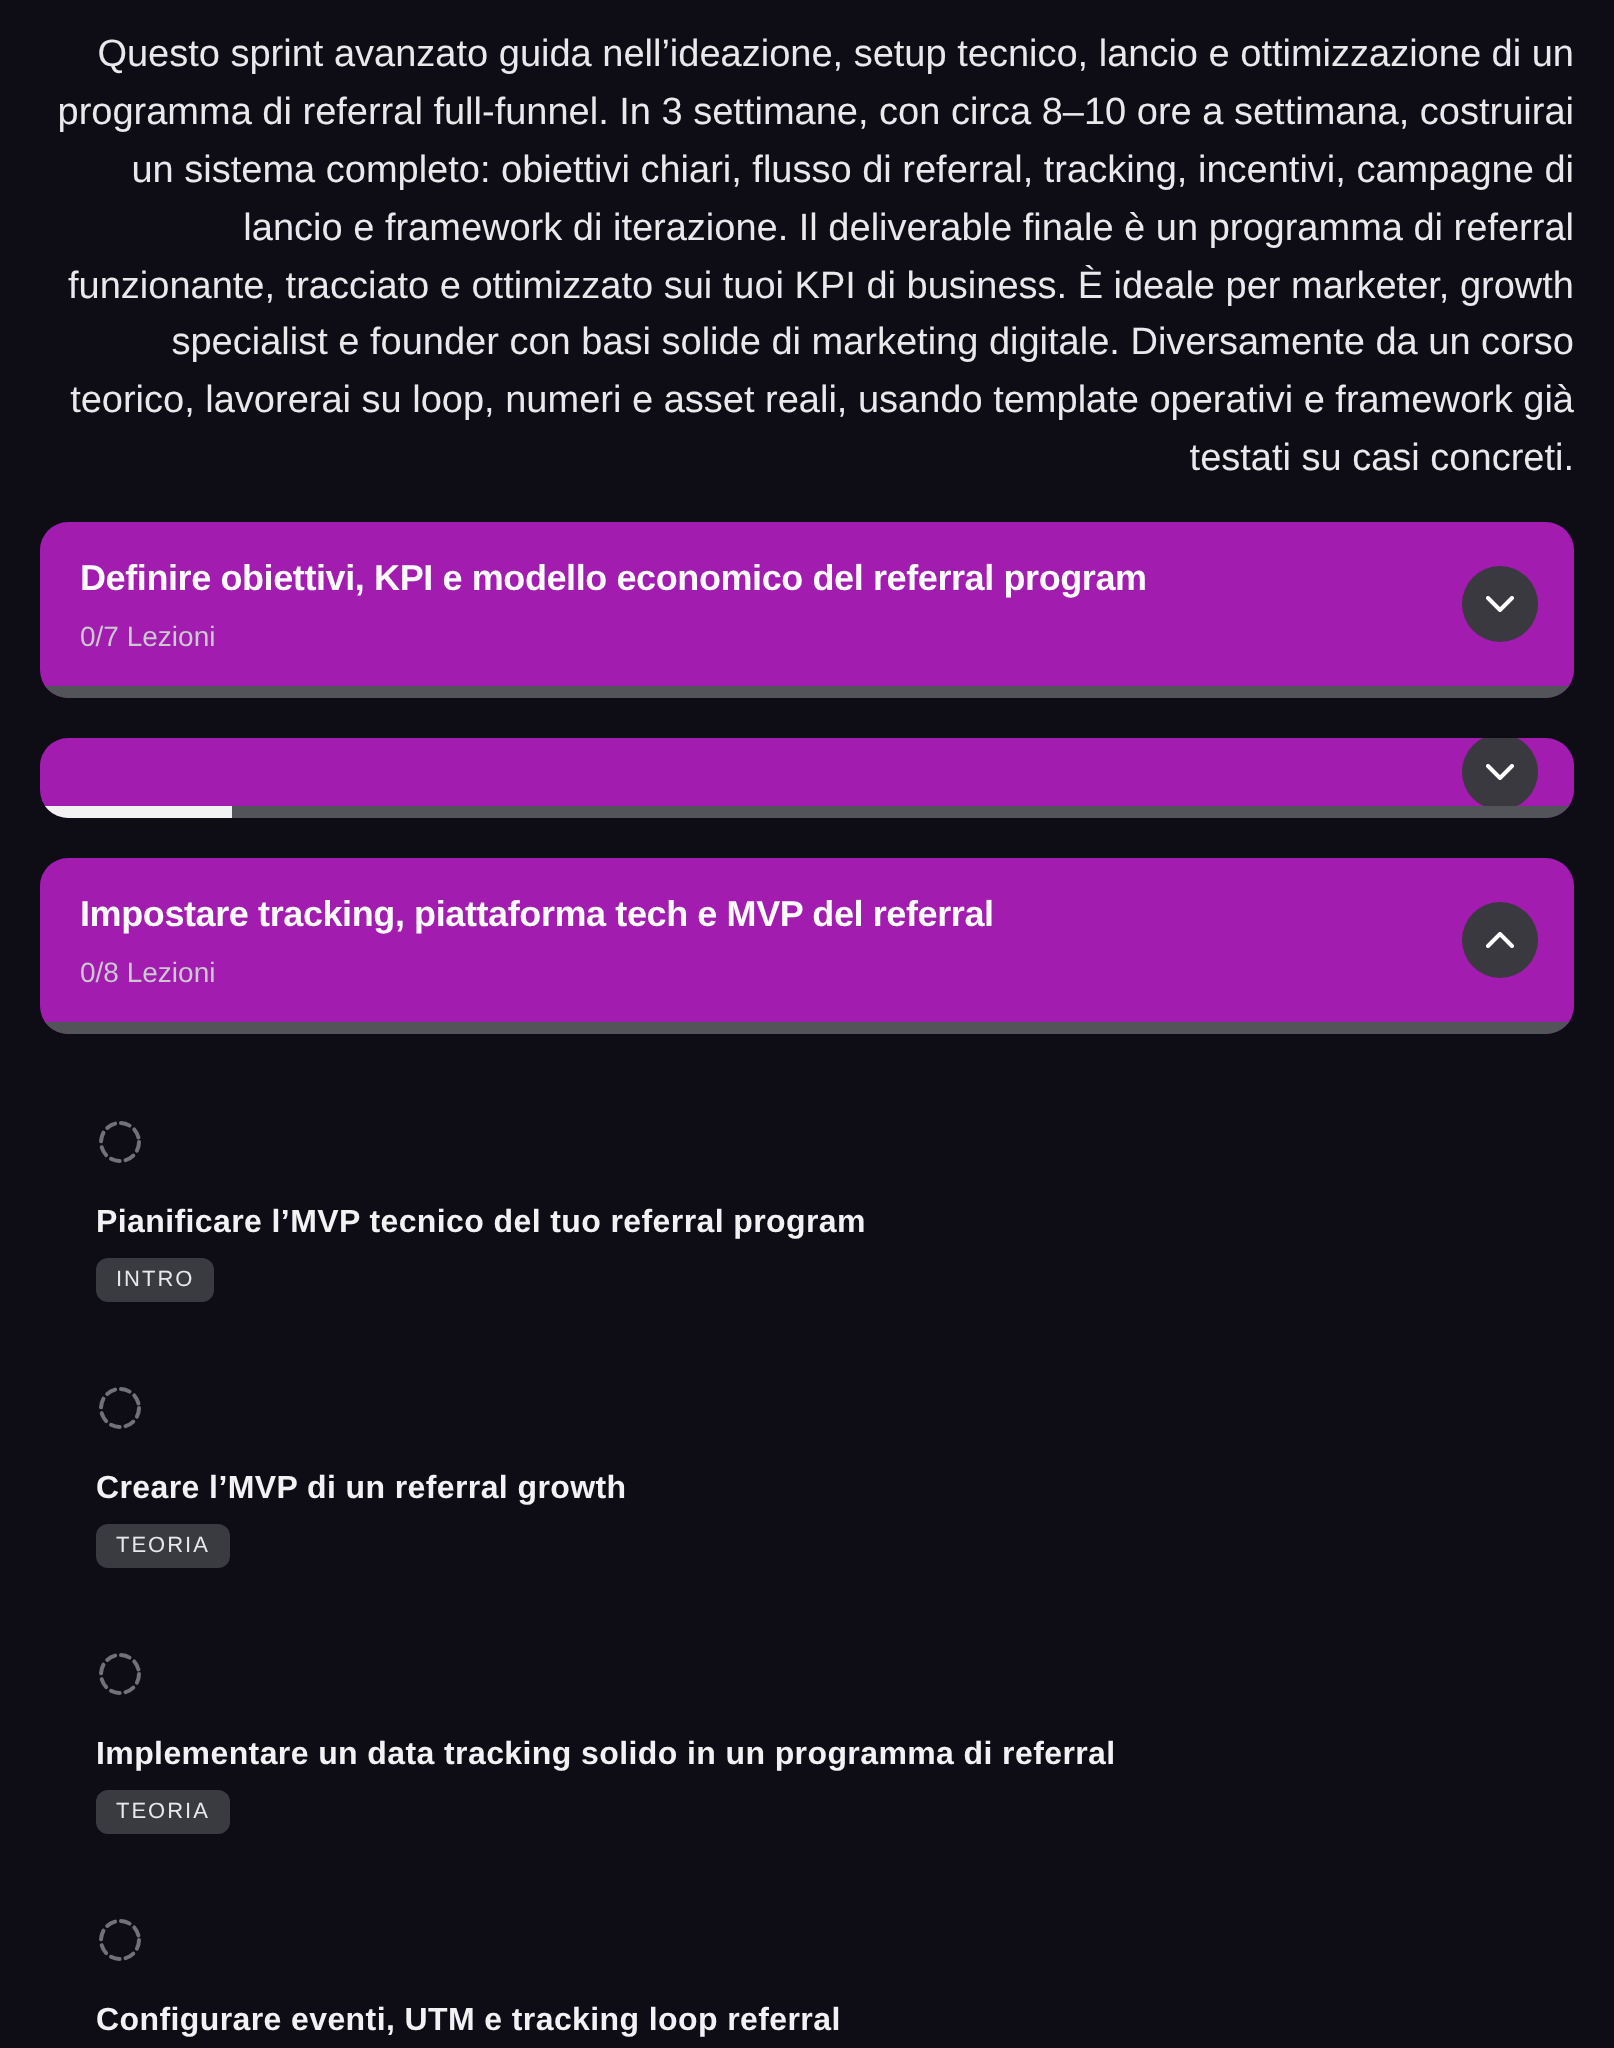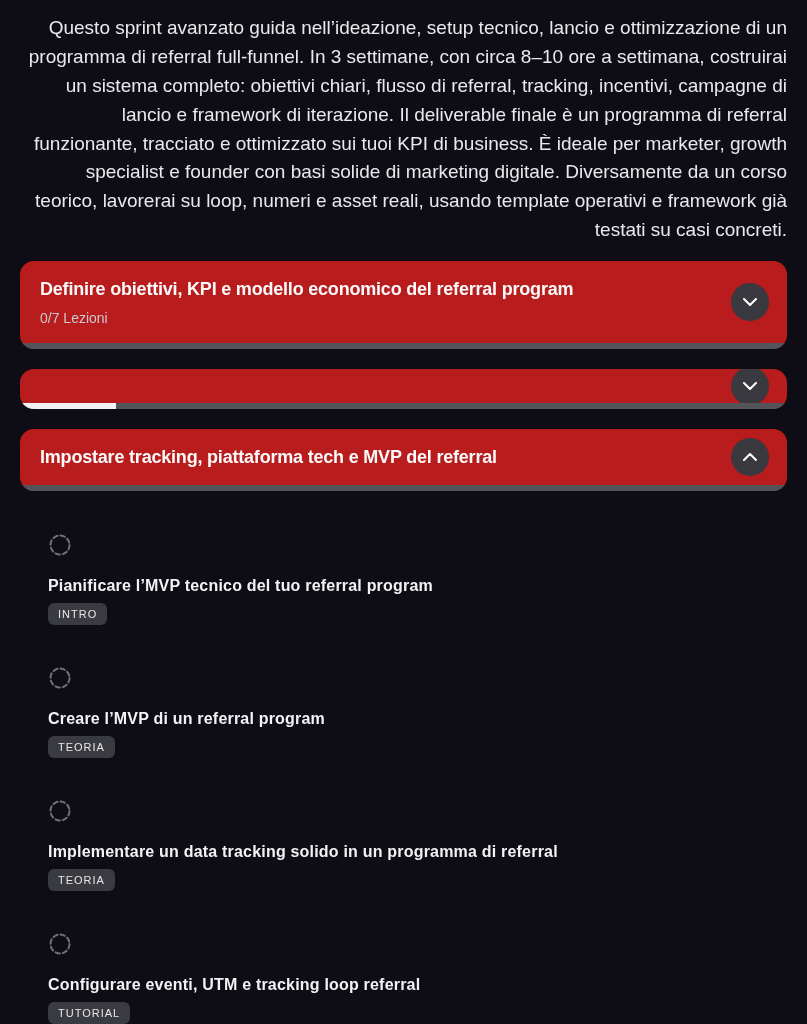--- a/index.html
+++ b/index.html
@@ -23,21 +23,21 @@
   .course-desc {
     font-size: 19px;
     line-height: 1.52;
     color: #e9e9ec;
     margin-bottom: 16px;
     text-align: right;
   }
   
   .card {
     position: relative;
-    background: #b91c1c;
+    background: #a21caf;
     border-radius: 14px;
     padding: 17px 70px 23px 20px;
     margin-bottom: 20px;
     overflow: hidden;
     cursor: pointer;
   }
   .card-title {
     font-size: 18px;
     font-weight: 700;
     letter-spacing: -0.2px;
@@ -142,20 +142,21 @@
         <path d="M1 1l6 6 6-6" fill="none" stroke="#ffffff" stroke-width="2" stroke-linecap="round" stroke-linejoin="round"></path>
       </svg>
     </button>
     <div class="track">
       <div class="fill" style="width: 12.5%;"></div>
     </div>
   </div>
 
   <div class="card">
     <div class="card-title">Impostare tracking, piattaforma tech e MVP del referral</div>
+    <div class="card-sub">0/8 Lezioni</div>
     <button class="chev-btn up">
       <svg width="14" height="8" viewBox="0 0 14 8">
         <path d="M1 1l6 6 6-6" fill="none" stroke="#ffffff" stroke-width="2" stroke-linecap="round" stroke-linejoin="round"></path>
       </svg>
     </button>
     <div class="track">
       <div class="fill" style="width: 0%;"></div>
     </div>
   </div>
 </section>
@@ -174,21 +175,21 @@
     </div>
   </div>
 
   <div class="lesson">
     <span class="ring">
       <svg width="24" height="24" viewBox="0 0 24 24">
         <circle cx="12" cy="12" r="9.5" fill="none" stroke="#71717b" stroke-width="2" stroke-dasharray="4.5 3" stroke-linecap="round"></circle>
       </svg>
     </span>
     <div class="lesson-body">
-      <div class="lesson-title">Creare l’MVP di un referral program</div>
+      <div class="lesson-title">Creare l’MVP di un referral growth</div>
       <div class="badges">
             <span class="badge">TEORIA</span>
           </div>
     </div>
   </div>
 
   <div class="lesson">
     <span class="ring">
       <svg width="24" height="24" viewBox="0 0 24 24">
         <circle cx="12" cy="12" r="9.5" fill="none" stroke="#71717b" stroke-width="2" stroke-dasharray="4.5 3" stroke-linecap="round"></circle>

